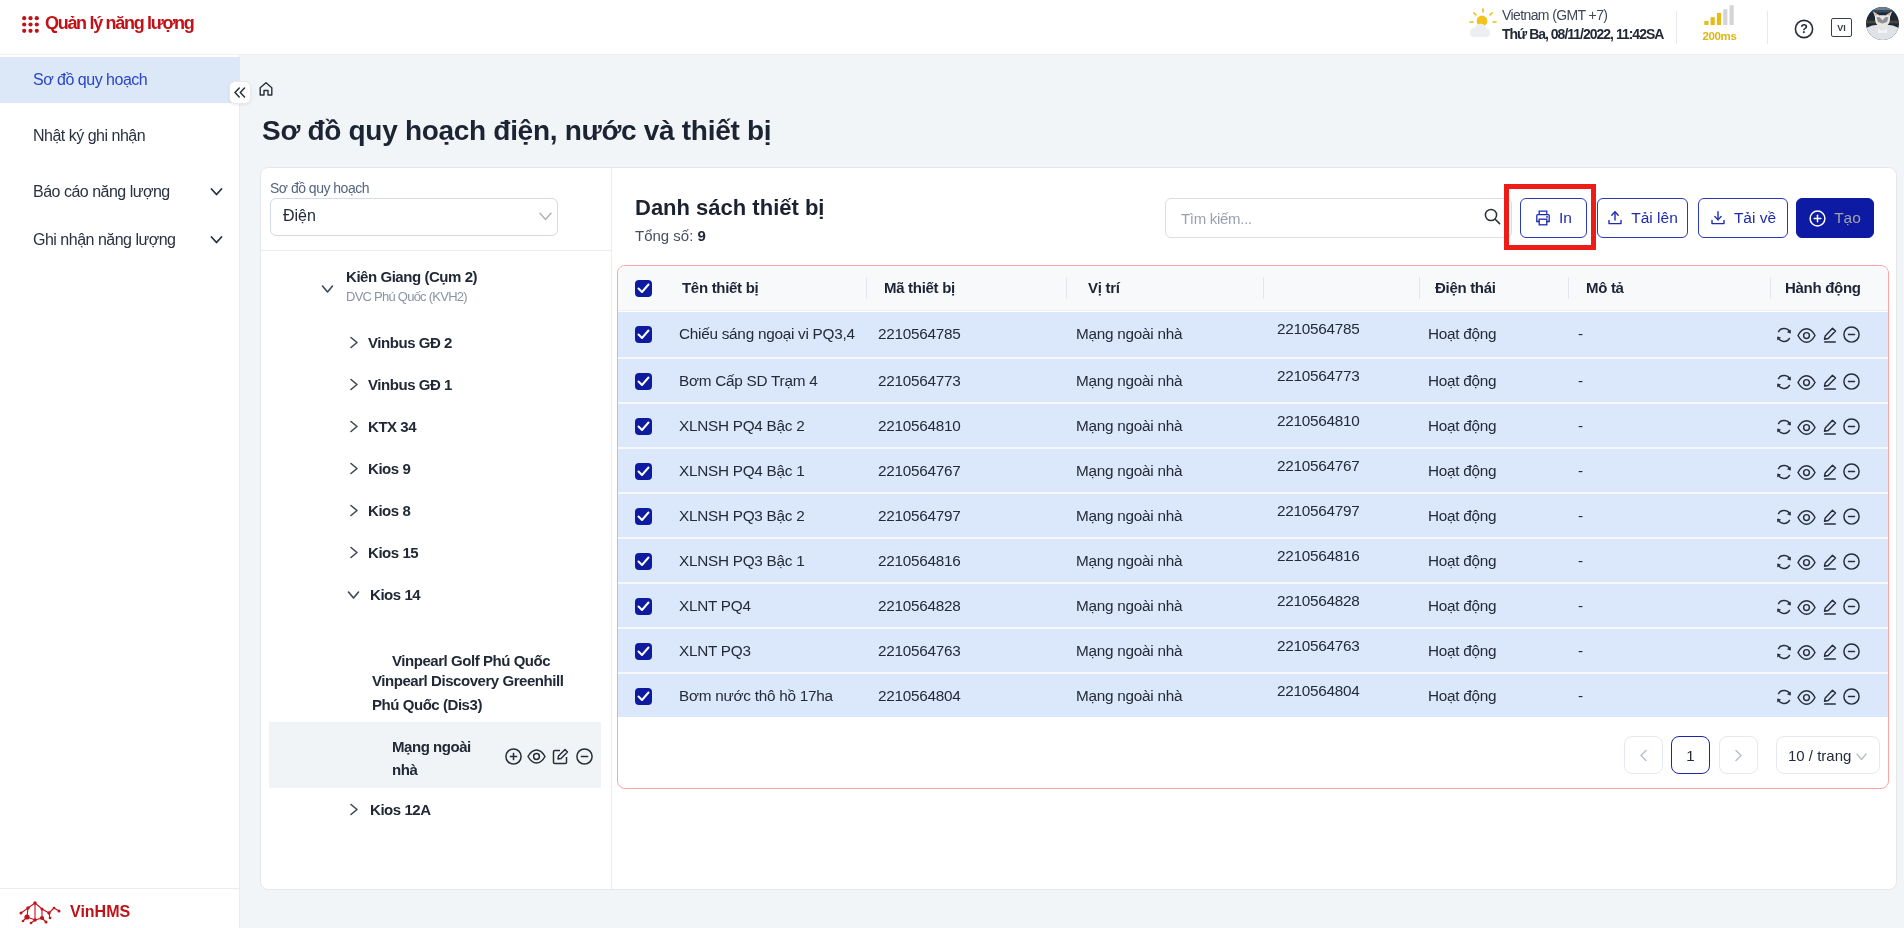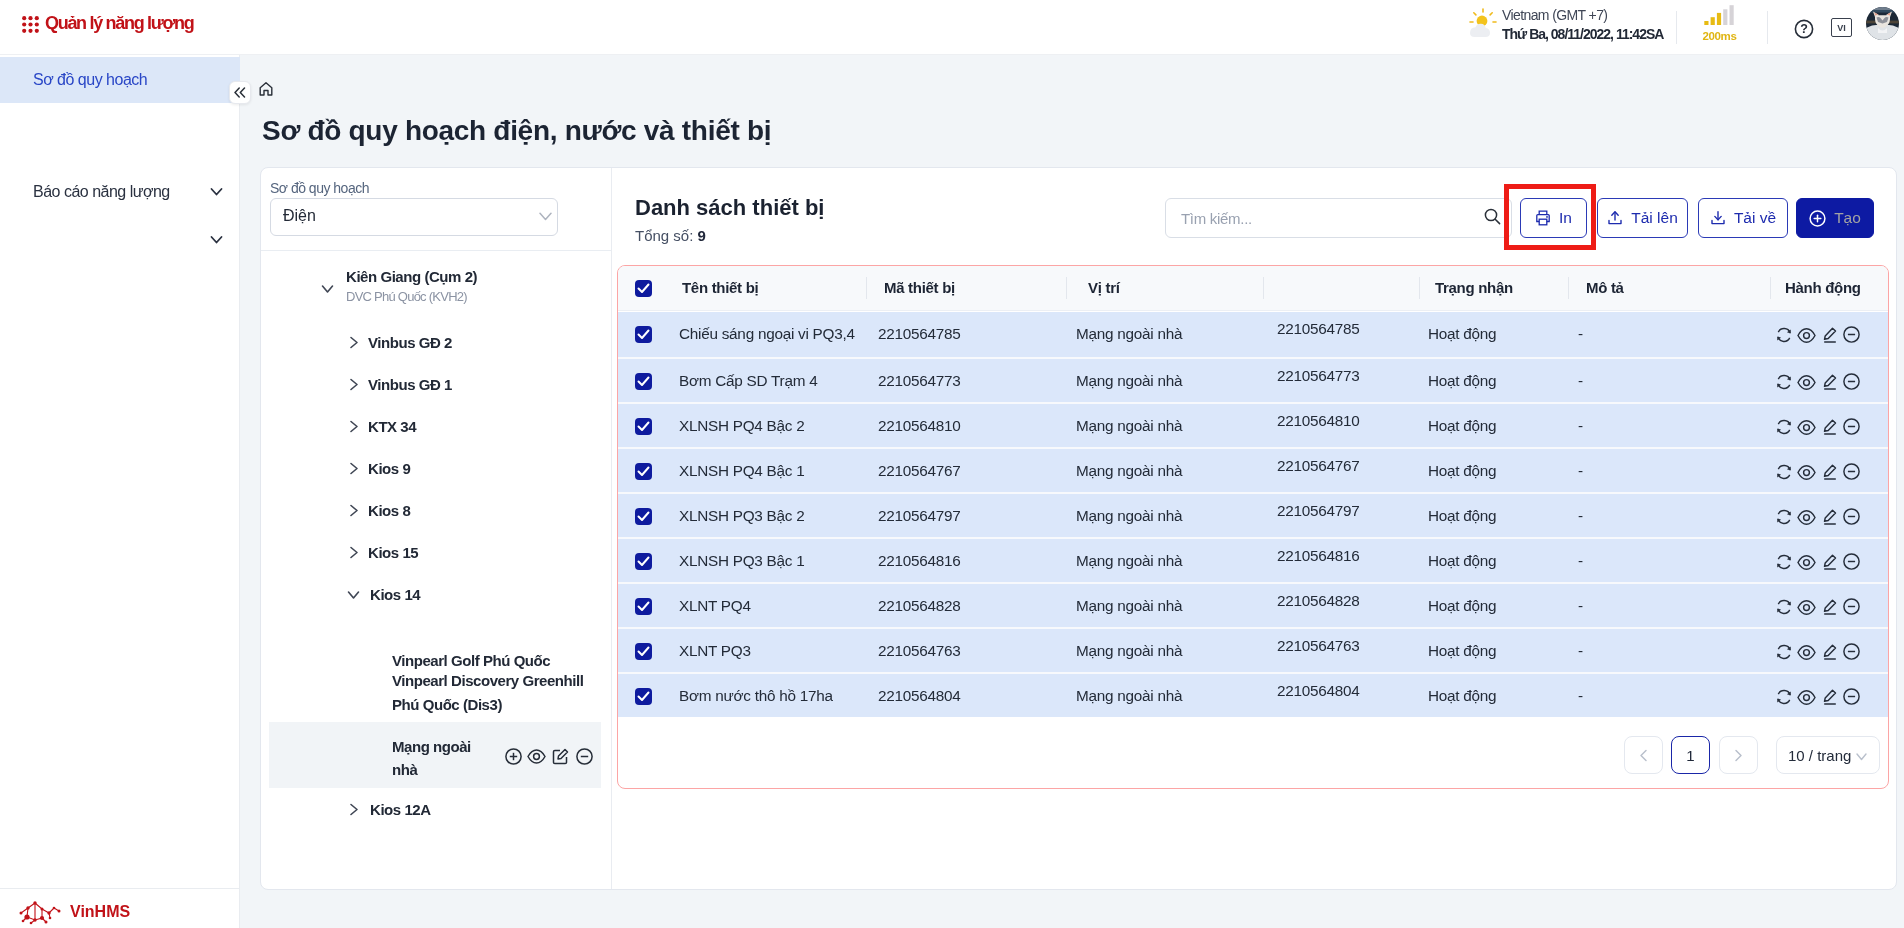--- a/index.html
+++ b/index.html
@@ -119,24 +119,26 @@
       <path d="M8.3 5.3 L12 7.6 L9.7 9.8 Z" fill="#e2a18c"></path>
       <path d="M24.7 5.3 L21 7.6 L23.3 9.8 Z" fill="#e2a18c"></path>
       <path d="M9 10 Q9 7.5 11.5 8.2 L21.5 8.2 Q24 7.5 24 10 Q24.5 15 21.5 18.2 Q19 20.8 16.5 20.8 Q14 20.8 11.5 18.2 Q8.5 15 9 10 Z" fill="#e9e5df"></path>
       <path d="M10.5 10.5 Q13 9.5 14.5 11 L16.5 13.5 L18.5 11 Q20 9.5 22.5 10.5 L21 15 L16.5 16.5 L12 15 Z" fill="#8e9199"></path>
       <path d="M12 21 Q16.5 26 21 21 L21 26 L12 26 Z" fill="#f2f3f5"></path>
     </g>
   </svg>
 
   <div class="abs" id="sidebar"></div>
   <div class="side-item side-active" style="top:57px;">Sơ đồ quy hoạch</div>
+  <div class="side-item" style="top:113px;">Nhật ký ghi nhận</div>
   <div class="side-item" style="top:169px;">Báo cáo năng lượng</div>
   <svg class="abs" style="left:210px; top:187px;" width="13" height="10" viewBox="0 0 13 10">
       <path d="M1.5 2 L6.5 7.5 L11.5 2" fill="none" stroke="#2a3140" stroke-width="1.8" stroke-linecap="round" stroke-linejoin="round"></path>
     </svg>
+  <div class="side-item" style="top:217px;">Ghi nhận năng lượng</div>
   <svg class="abs" style="left:210px; top:235px;" width="13" height="10" viewBox="0 0 13 10">
       <path d="M1.5 2 L6.5 7.5 L11.5 2" fill="none" stroke="#2a3140" stroke-width="1.8" stroke-linecap="round" stroke-linejoin="round"></path>
     </svg>
   <div class="abs" id="side-foot"></div>
 
   <svg class="abs" style="left:19px; top:901px; z-index:22;" width="42" height="24" viewBox="0 0 42 24">
     <g stroke="#c11218" stroke-width="1.1" fill="none">
       <path d="M2 12 L9 7 L16 2 L23 8 L30 12 L35 7 L40 10"></path>
       <path d="M9 7 L8 16 L16 19 L23 17 L23 8"></path>
       <path d="M16 2 L16 19 M8 16 L4 20 M23 17 L27 21 M30 12 L31 17 M16 19 L12 22"></path>
@@ -211,21 +213,21 @@
   <svg class="abs" style="left:349px; top:546px;" width="10" height="13" viewBox="0 0 10 13">
       <path d="M2 1.5 L8 6.5 L2 11.5" fill="none" stroke="#3f4654" stroke-width="1.6" stroke-linecap="round" stroke-linejoin="round"></path>
     </svg>
   <div class="abs tree-item" style="left:368px; top:544px;">Kios 15</div>
   <svg class="abs" style="left:347px; top:590px;" width="13" height="10" viewBox="0 0 13 10">
       <path d="M1.5 2 L6.5 8 L11.5 2" fill="none" stroke="#3f4654" stroke-width="1.6" stroke-linecap="round" stroke-linejoin="round"></path>
     </svg>
   <div class="abs tree-item" style="left:370px; top:586px;">Kios 14</div>
 
   <div class="abs tree-item" style="left:392px; top:652px;">Vinpearl Golf Phú Quốc</div>
-  <div class="abs tree-item" style="left:392px; top:669px; line-height:23.5px;">Vinpearl Discovery Greenhill<br>Phú Quốc (Dis3)</div>
+  <div class="abs tree-item" style="left:372px; top:669px; line-height:23.5px;">Vinpearl Discovery Greenhill<br>Phú Quốc (Dis3)</div>
 
   <div class="abs" style="left:269px; top:722px; width:332px; height:66px; background:#f1f4f7;"></div>
   <div class="abs tree-item" style="left:392px; top:735px; line-height:23px;">Mạng ngoài<br>nhà</div>
   <svg class="abs" style="left:505px; top:748px;" width="17" height="17" viewBox="0 0 17 17">
       <circle cx="8.5" cy="8.5" r="7.6" fill="none" stroke="#262d38" stroke-width="1.5"></circle>
       <line x1="8.5" y1="4.8" x2="8.5" y2="12.2" stroke="#262d38" stroke-width="1.5"></line>
       <line x1="4.8" y1="8.5" x2="12.2" y2="8.5" stroke="#262d38" stroke-width="1.5"></line>
     </svg>
   <svg class="abs" style="left:527px; top:749px;" width="19" height="15" viewBox="0 0 19 15">
       <path d="M1 7.5 C3.5 3 6.5 1 9.5 1 C12.5 1 15.5 3 18 7.5 C15.5 12 12.5 14 9.5 14 C6.5 14 3.5 12 1 7.5 Z" fill="none" stroke="#262d38" stroke-width="1.5"></path>
@@ -297,21 +299,21 @@
   <div class="abs" id="tablecard">
     <div class="thead">
       <div class="chk" style="left:17px; top:14px;"></div>
       <svg style="position:absolute; left:19px; top:17px;" width="13" height="11" viewBox="0 0 13 11">
           <path d="M1.5 5.5 L5 9 L11.5 1.5" fill="none" stroke="#fff" stroke-width="2" stroke-linecap="round" stroke-linejoin="round"></path>
         </svg>
       <div class="th" style="left:64px;">Tên thiết bị</div>
       <div class="th" style="left:266px;">Mã thiết bị</div>
       <div class="th" style="left:470px;">Vị trí</div>
       <div class="th" style="left:663px;margin-top:40px;">Số serial</div>
-      <div class="th" style="left:817px;">Trạng nhận</div>
+      <div class="th" style="left:817px;">Điện thái</div>
       <div class="th" style="left:968px;">Mô tả</div>
       <div class="th" style="left:1167px;">Hành động</div>
       <div style="position:absolute; left:248px; top:11px; width:1px; height:22px; background:#e3e7ed;"></div>
       <div style="position:absolute; left:448px; top:11px; width:1px; height:22px; background:#e3e7ed;"></div>
       <div style="position:absolute; left:645px; top:11px; width:1px; height:22px; background:#e3e7ed;"></div>
       <div style="position:absolute; left:801px; top:11px; width:1px; height:22px; background:#e3e7ed;"></div>
       <div style="position:absolute; left:950px; top:11px; width:1px; height:22px; background:#e3e7ed;"></div>
       <div style="position:absolute; left:1152px; top:11px; width:1px; height:22px; background:#e3e7ed;"></div>
     </div>
 

